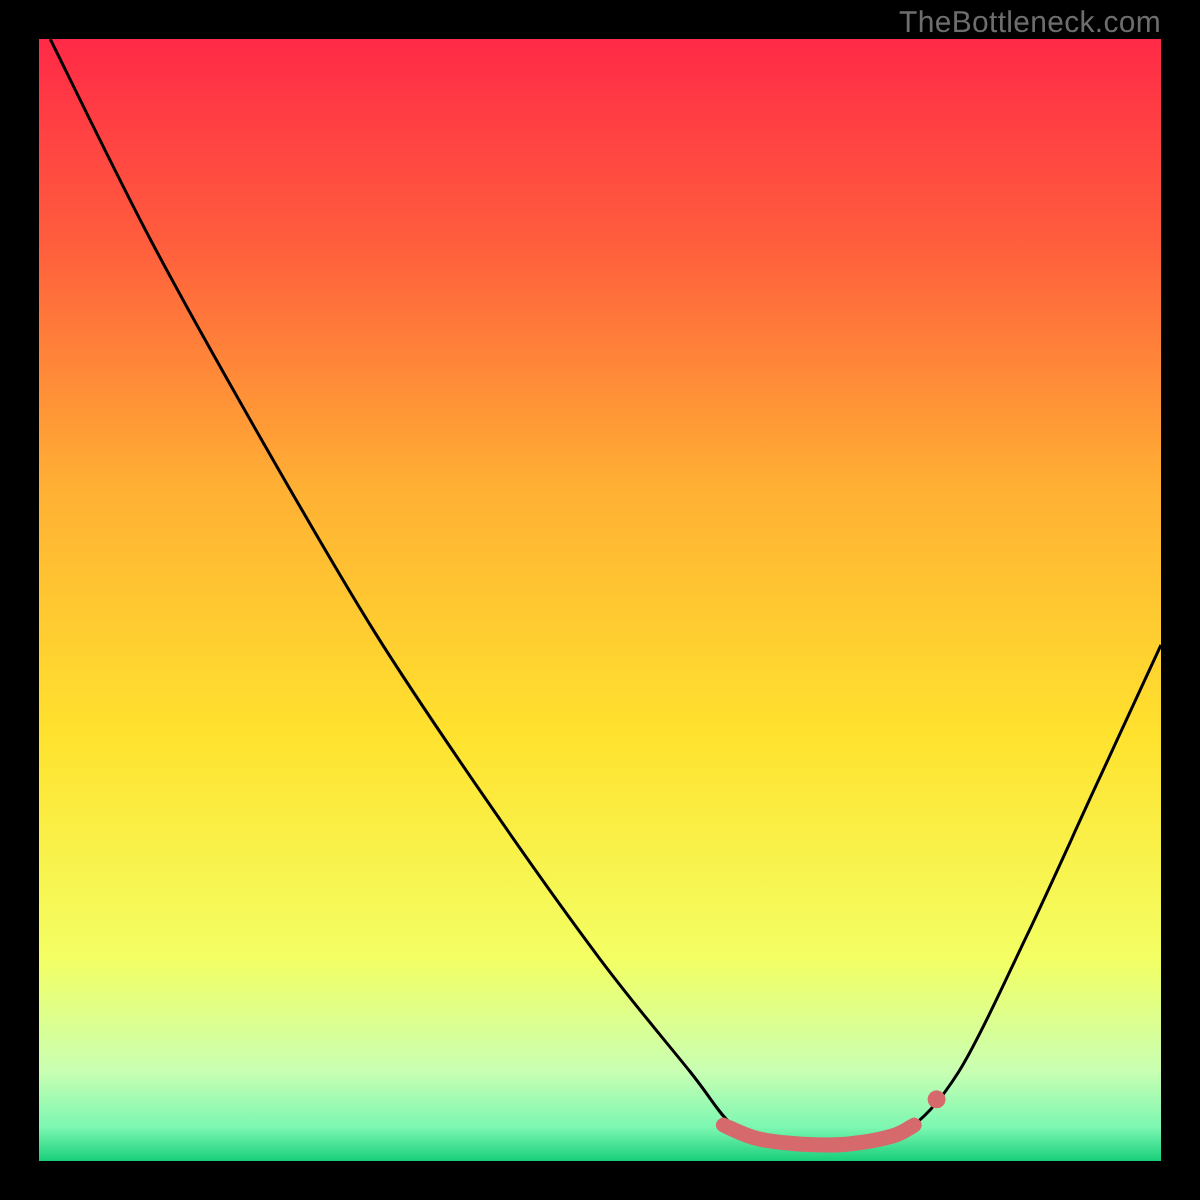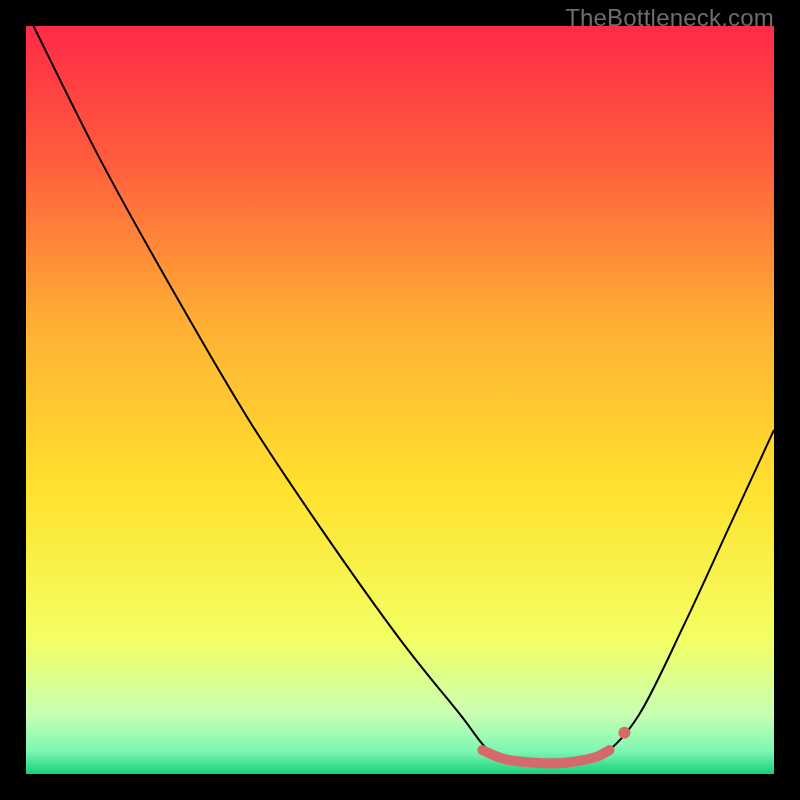--- a/index.html
+++ b/index.html
@@ -1,18 +1,18 @@
 <!DOCTYPE html>
 <html><head>
 <meta charset="utf-8">
 <style>
   html,body{margin:0;padding:0;width:800px;height:800px;overflow:hidden;font-family:Arial,Helvetica,sans-serif;background:#000;}
   .frame{position:absolute;inset:0;background:#000;}
   .plot-wrap{position:absolute;left:26px;top:26px;width:748px;height:748px;}
-  .watermark{position:absolute;left:26px;top:4px;width:748px;text-align:right;font-size:24px;color:#6d6d6d;letter-spacing:.2px;}
+  .watermark{position:absolute;left:26px;top:4px;width:748px;text-align:right;font-size:20px;color:#6d6d6d;letter-spacing:.2px;}
   svg{display:block;}
 </style>
 </head>
 <body>
 
 <div class="frame">
   <div class="watermark">TheBottleneck.com</div>
 
   <div class="plot-wrap">
     <svg id="chart-svg" width="748" height="748" viewBox="0 0 748 748">

